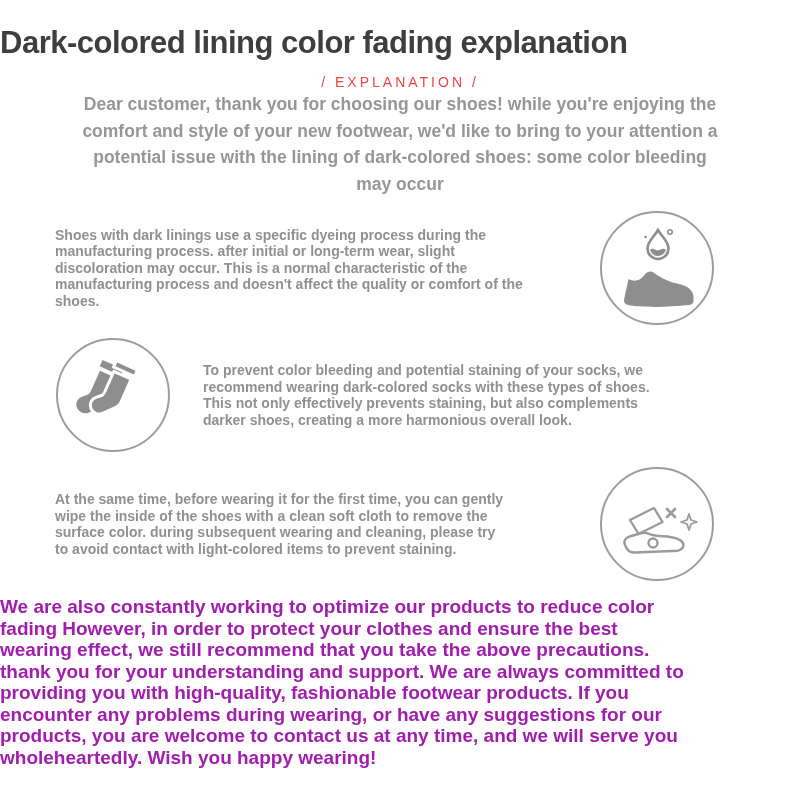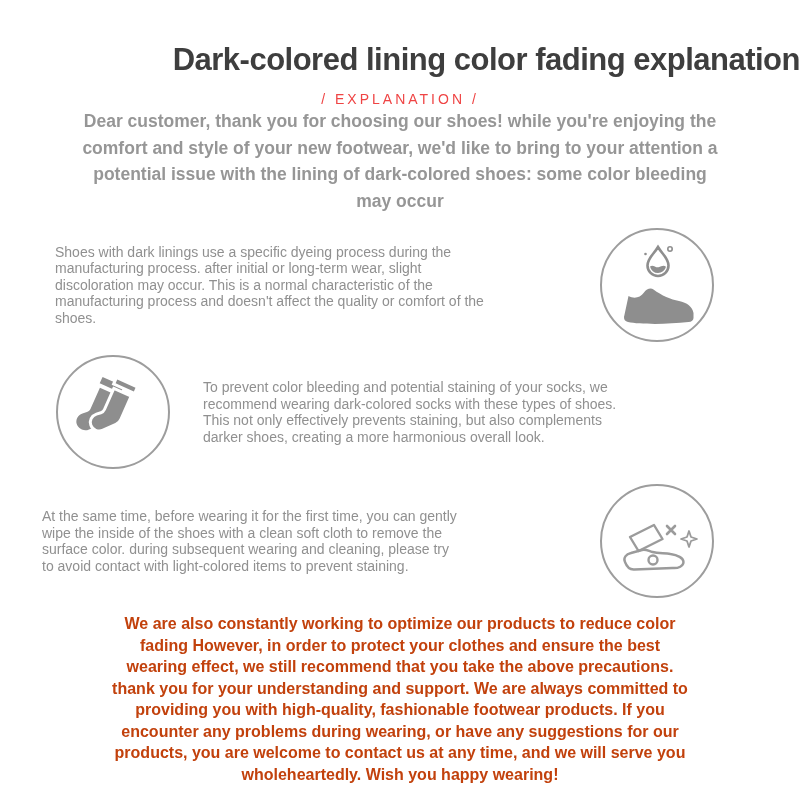--- a/index.html
+++ b/index.html
@@ -7,22 +7,22 @@
   .page {
     position: relative;
     width: 800px;
     height: 800px;
     margin: 0 auto;
     background: #ffffff;
     font-family: "Liberation Sans", sans-serif;
     overflow: hidden;
   }
   .title {
-    margin-top: 42px;
-    text-align: right;
+    margin-top: 25px;
+    text-align: left;
     font-size: 31px;
     font-weight: bold;
     letter-spacing: -0.5px;
     color: #3e3e3e;
   }
   .subtitle {
     margin-top: 13px;
     text-align: center;
     font-size: 14px;
     font-weight: normal;
@@ -37,47 +37,46 @@
     line-height: 26.5px;
     color: #969696;
     white-space: pre-line;
   }
   .row {
     display: flex;
     align-items: center;
   }
   .row-1 { margin-top: 14px; padding-left: 55px; padding-right: 86px; }
   .row-2 { margin-top: 13px; padding-left: 56px; }
-  .row-3 { margin-top: 15px; padding-left: 42px; padding-right: 86px; }
+  .row-3 { margin-top: 15px; padding-left: 55px; padding-right: 86px; }
   .sec-text {
     font-size: 14px;
-    font-weight: normal;
+    font-weight: bold;
     line-height: 16.5px;
     color: #909090;
     white-space: pre-line;
   }
   .row-1 .sec-text, .row-3 .sec-text { margin-right: auto; }
   .row-2 .sec-text { margin-left: 33px; }
   .circle {
     flex-shrink: 0;
     width: 114px;
     height: 114px;
     border: 2px solid #9d9d9d;
     border-radius: 50%;
     display: flex;
     align-items: center;
     justify-content: center;
   }
   .footer {
     margin-top: 15px;
-    text-align: center;
-    font-size: 16px;
+    font-size: 19px;
     font-weight: bold;
     line-height: 21.5px;
-    color: #c2410c;
+    color: #a21caf;
     white-space: pre-line;
   }
 </style>
 </head>
 <body>
 
 <div class="page">
 
   <h1 class="title">Dark-colored lining color fading explanation</h1>
 

